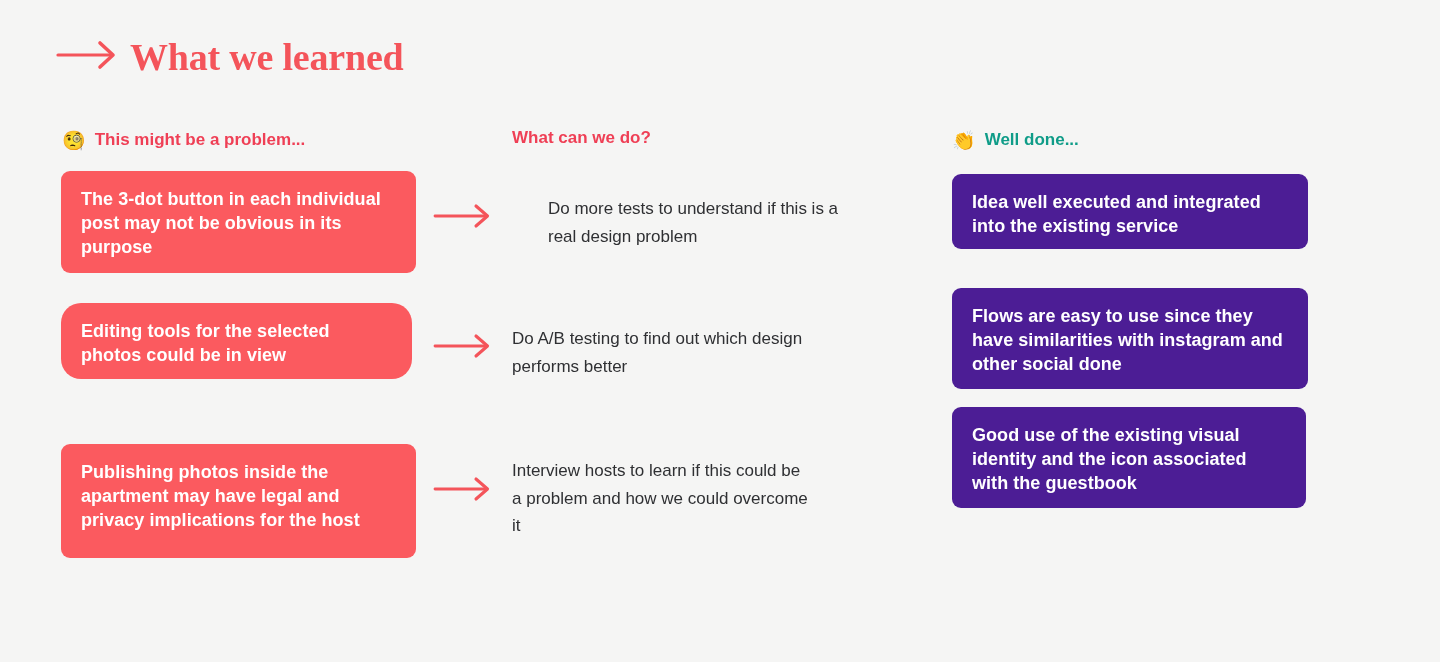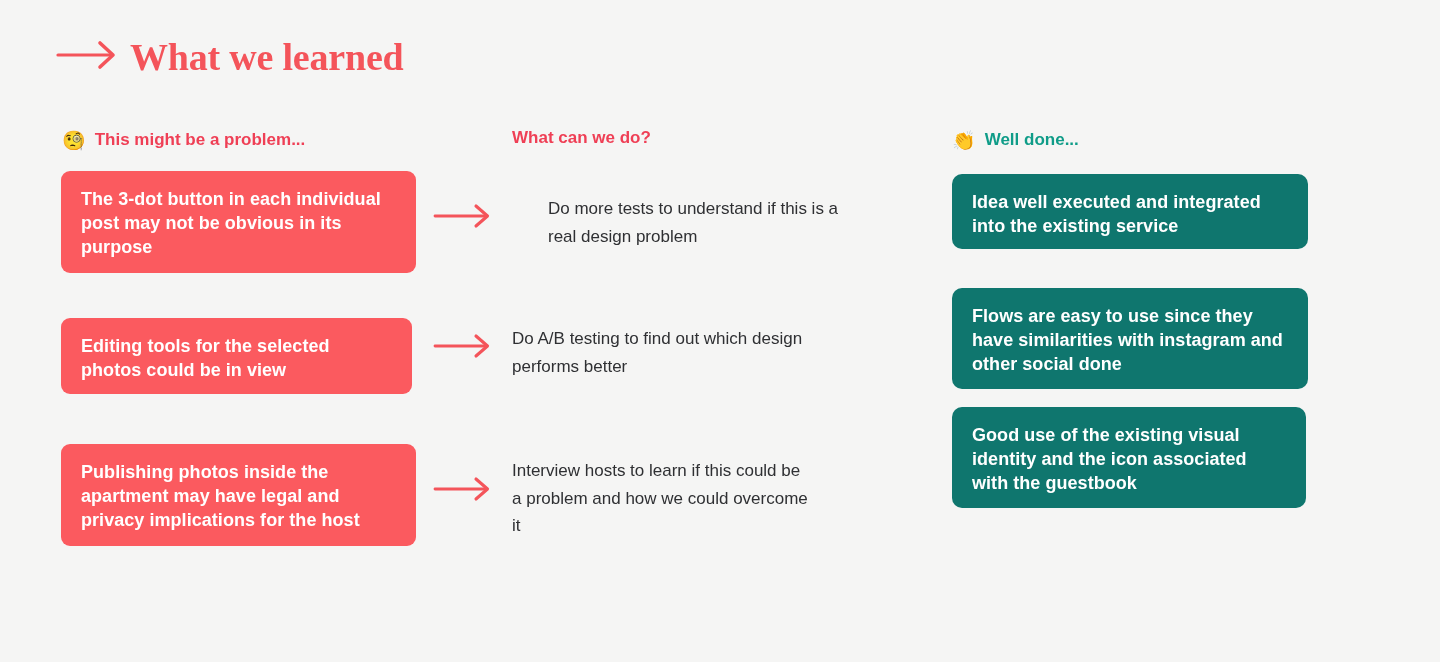--- a/index.html
+++ b/index.html
@@ -61,26 +61,26 @@
     border-radius: 9px;
     color: #ffffff;
     font-size: 18px;
     font-weight: 700;
     line-height: 1.33;
     padding: 17px 20px 18px 20px;
     box-sizing: border-box;
     letter-spacing: 0.05px;
   }
   .card.red  { background: #fb5a5f; }
-  .card.teal { background: #0f766e; border-radius: 10px; }
+  .card.teal { background: #4c1d95; }
 
   
   #card-problem-1 { left: 61px; top: 171px; width: 355px; height: 102px; }
-  #card-problem-2 { left: 61px; top: 318px; width: 351px; height: 76px;  }
-  #card-problem-3 { left: 61px; top: 444px; width: 355px; height: 102px; }
+  #card-problem-2 { left: 61px; top: 303px; width: 351px; height: 76px; border-radius: 20px;  }
+  #card-problem-3 { left: 61px; top: 444px; width: 355px; height: 114px; }
 
   
   #card-good-1 { left: 952px; top: 174px; width: 356px; height: 75px;  }
   #card-good-2 { left: 952px; top: 288px; width: 356px; height: 101px; }
   #card-good-3 { left: 952px; top: 407px; width: 354px; height: 101px; }
 
   
   .action-text {
     position: absolute;
     width: 300px;

